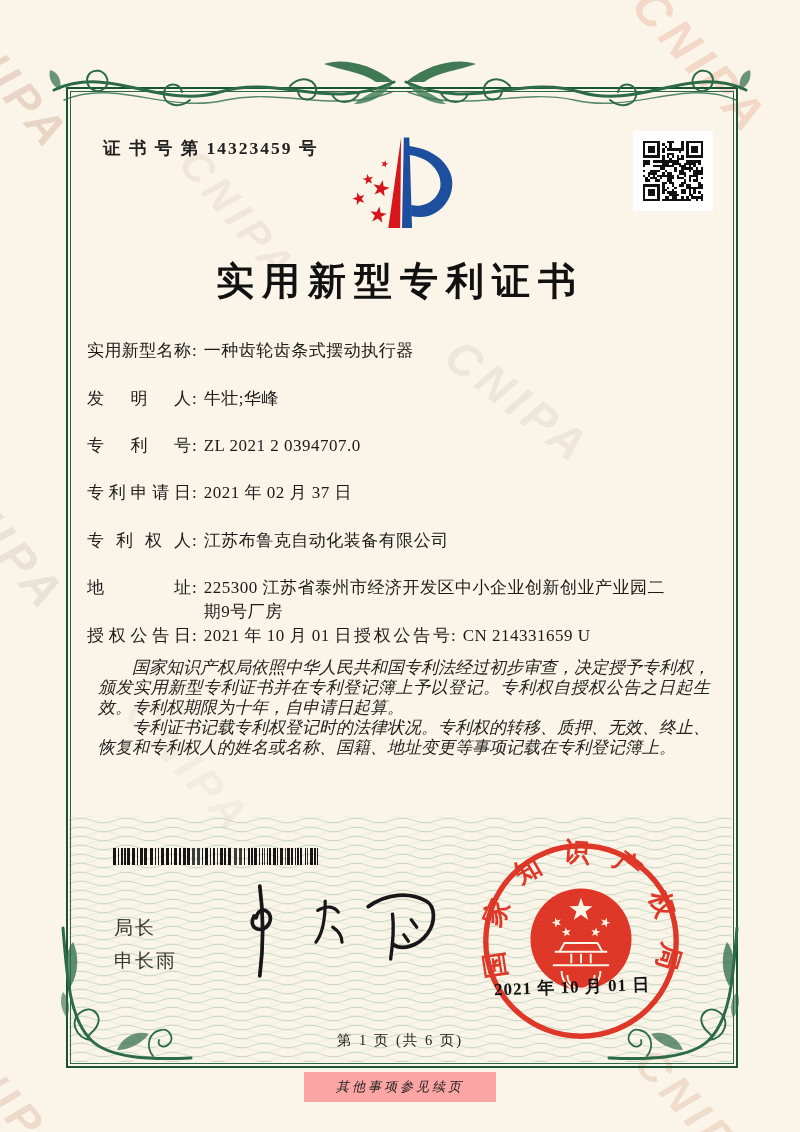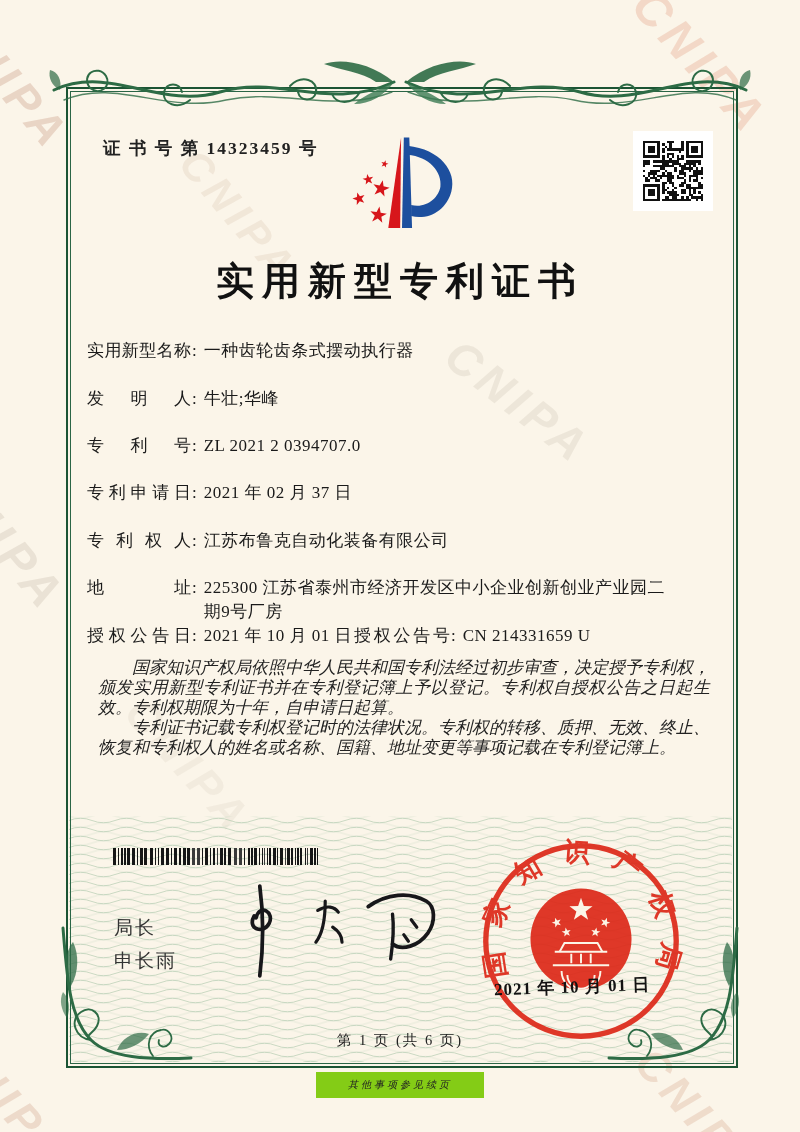--- a/index.html
+++ b/index.html
@@ -70,21 +70,21 @@
             font-family:"Liberation Sans","DejaVu Sans",sans-serif; color:#333; letter-spacing:2px;}
   .signature-svg{left:228px; top:876px; width:215px; height:108px; z-index:3;}
   
   .seal{left:478px; top:838px; width:206px; height:206px; z-index:4; opacity:.93;}
   .seal-date{left:494px; top:975px; width:190px; z-index:5; font-size:17px; font-weight:bold;
              color:#121212; letter-spacing:1px; transform:rotate(-2deg);}
   
   .page-info{left:0; right:0; top:1031px; z-index:3; text-align:center; font-size:14.5px; letter-spacing:2px; color:#222;}
   .cont-note{
     left:50%; top:1072px; transform:translateX(-50%); z-index:3;
-    background:#84cc16; padding:6px 32px; font-size:10px; font-style:italic; letter-spacing:3px; color:#222;
+    background:#fca5a5; padding:6px 32px; font-size:13px; font-style:italic; letter-spacing:3px; color:#222;
     white-space:nowrap;
   }
 </style>
 </head>
 <body>
 
 <div class="page">
 
   <div class="wm wm1">CNIPA</div>
   <div class="wm wm2">CNIPA</div>

